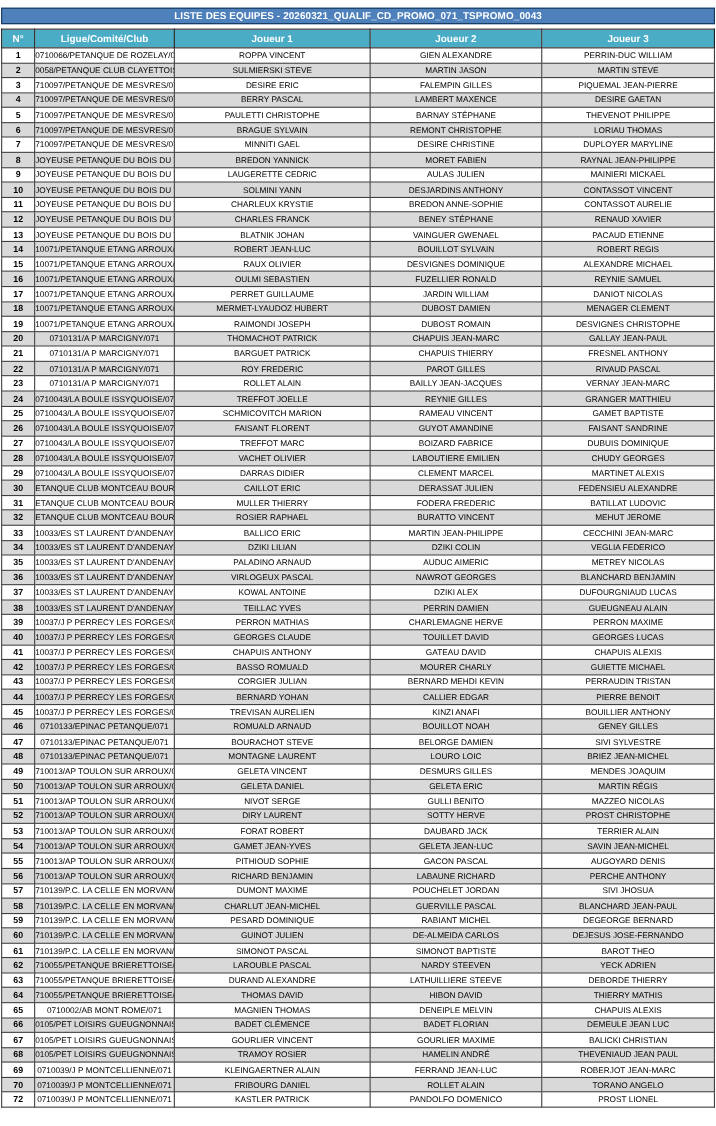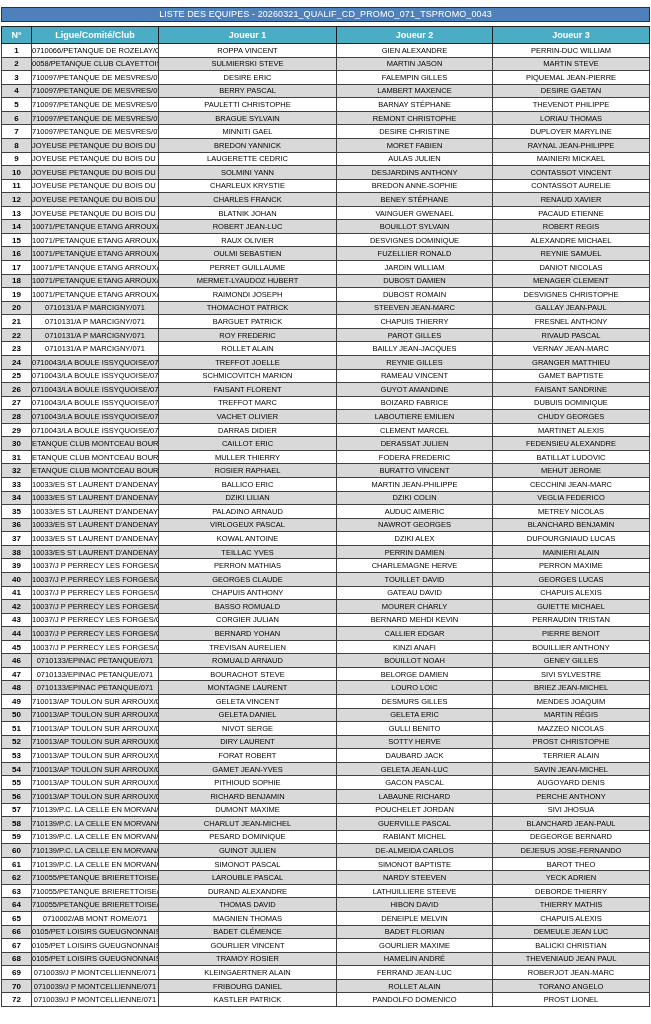--- a/index.html
+++ b/index.html
@@ -7,21 +7,21 @@
   body { font-family: "Liberation Sans", sans-serif; }
   .page { width: 651px; height: 1024px; padding-top: 7px; background: #fff; overflow: hidden; }
 
   .title-bar {
     margin: 0 1px 4px 1px;
     height: 15px;
     line-height: 13px;
     background: #4E80BC;
     border: 1px solid #16365C;
     color: #ffffff;
-    font-weight: normal;
+    font-weight: bold;
     font-size: 9px;
     text-align: center;
     letter-spacing: .1px;
     white-space: nowrap;
     overflow: hidden;
   }
 
   table.teams {
     border-collapse: collapse;
     table-layout: fixed;
@@ -216,21 +216,21 @@
           <td class="num">19</td>
           <td>10071/PETANQUE ETANG ARROUX/0</td>
           <td>RAIMONDI JOSEPH</td>
           <td>DUBOST ROMAIN</td>
           <td>DESVIGNES CHRISTOPHE</td>
         </tr>
         <tr>
           <td class="num">20</td>
           <td>0710131/A P  MARCIGNY/071</td>
           <td>THOMACHOT PATRICK</td>
-          <td>STEEVEN JEAN-MARC</td>
+          <td>CHAPUIS JEAN-MARC</td>
           <td>GALLAY JEAN-PAUL</td>
         </tr>
         <tr>
           <td class="num">21</td>
           <td>0710131/A P  MARCIGNY/071</td>
           <td>BARGUET PATRICK</td>
           <td>CHAPUIS THIERRY</td>
           <td>FRESNEL ANTHONY</td>
         </tr>
         <tr>
@@ -343,21 +343,21 @@
           <td>10033/ES ST LAURENT D'ANDENAY/0</td>
           <td>KOWAL ANTOINE</td>
           <td>DZIKI ALEX</td>
           <td>DUFOURGNIAUD LUCAS</td>
         </tr>
         <tr>
           <td class="num">38</td>
           <td>10033/ES ST LAURENT D'ANDENAY/0</td>
           <td>TEILLAC YVES</td>
           <td>PERRIN DAMIEN</td>
-          <td>MAINIERI ALAIN</td>
+          <td>GUEUGNEAU ALAIN</td>
         </tr>
         <tr>
           <td class="num">39</td>
           <td>10037/J P  PERRECY LES FORGES/0</td>
           <td>PERRON MATHIAS</td>
           <td>CHARLEMAGNE HERVE</td>
           <td>PERRON MAXIME</td>
         </tr>
         <tr>
           <td class="num">40</td>

